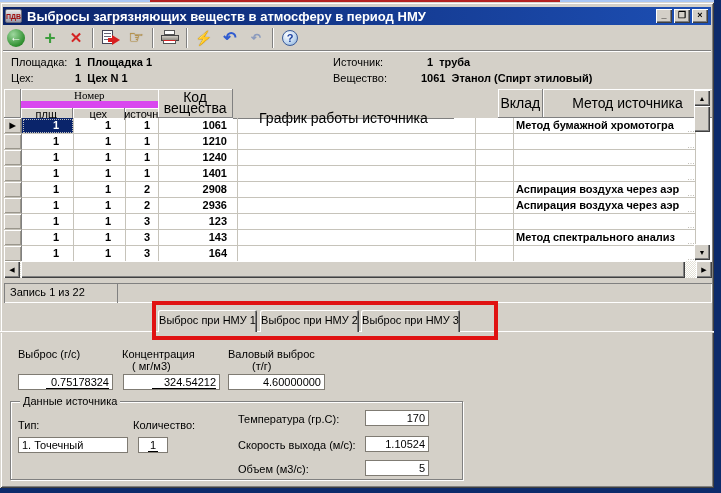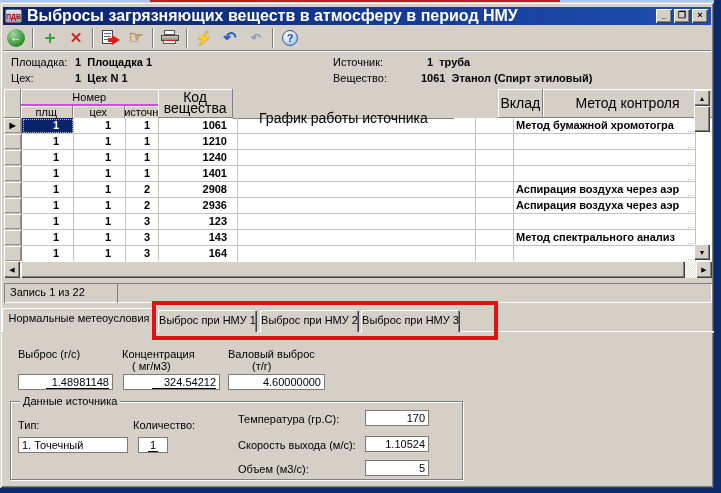--- a/index.html
+++ b/index.html
@@ -15,21 +15,21 @@
 
   .window { position:absolute; left:0; top:2px; width:714px; height:486px; background:#d4d0c8;
     box-shadow: inset 1px 1px 0 #d9d6cf, inset -1px -1px 0 #404040, inset 2px 2px 0 #fff, inset -2px -2px 0 #808080; }
 
   
   .titlebar { position:absolute; left:3px; top:5px; width:708px; height:18px;
     background:linear-gradient(90deg,#0b2369,#1d4fb4); display:flex; align-items:center; }
   .app-icon { width:17px; height:14px; margin-left:2px; background:linear-gradient(180deg,#e8e8e8,#9a9aa8);
     border:1px solid #6a6a7a; border-radius:2px; color:#a01010; font-weight:bold; font-size:7px;
     display:flex; align-items:center; justify-content:center; letter-spacing:0; }
-  .title-text { color:#fff; font-weight:bold; font-size:16px; margin-left:5px; white-space:nowrap; }
+  .title-text { color:#fff; font-weight:bold; font-size:13px; margin-left:5px; white-space:nowrap; }
   .win-btns { position:absolute; right:3px; top:2px; display:flex; gap:2px; }
   .win-btn { width:16px; height:14px; background:#d4d0c8; font-size:9px; font-weight:bold; text-align:center; line-height:13px;
     box-shadow: inset 1px 1px 0 #fff, inset -1px -1px 0 #404040, inset -2px -2px 0 #808080; }
 
   
   .toolbar { position:absolute; left:3px; top:23px; width:708px; height:26px; background:#d4d0c8;
     border-bottom:1px solid #808080; box-shadow:0 1px 0 #fff; display:flex; align-items:center; }
   .tb-btn { width:26px; height:24px; display:flex; align-items:center; justify-content:center; position:relative; }
   .tb-sep { width:2px; height:20px; margin:0 3px; border-left:1px solid #808080; border-right:1px solid #fff; }
   .ic-back { width:18px; height:18px; border-radius:50%; background:radial-gradient(circle at 35% 30%,#9fd89f,#2f8f2f 70%,#1d5e1d);
@@ -60,22 +60,22 @@
   .ivalue { position:absolute; font-weight:bold; white-space:pre; }
 
   
   .grid { position:absolute; left:4px; top:87px; width:708px; height:172px; background:#fff;
     box-shadow: inset 1px 1px 0 #808080, inset -1px -1px 0 #fff; overflow:hidden; }
   .ghead { display:flex; height:29px; background:#d4d0c8; }
   .gh-cell { border-right:1px solid #808080; border-bottom:1px solid #808080; box-shadow: inset 1px 1px 0 #fff;
     display:flex; align-items:center; justify-content:center; text-align:center; font-size:14px; line-height:11px; }
   .gh-sel { width:18px; }
   .gh-number { width:137px; display:flex; flex-direction:column; }
-  .gh-number .grp { height:23px; border-bottom:2px solid #d946ef; box-shadow: inset 1px 1px 0 #fff;
-    display:flex; align-items:center; justify-content:center; }
+  .gh-number .grp { height:23px; border-bottom:7px solid #d946ef; box-shadow: inset 1px 1px 0 #fff;
+    display:flex; align-items:center; justify-content:center;font-family:Liberation Serif, serif; }
   .gh-number .subs { display:flex; flex:1; }
   .gh-number .subs div { display:flex; align-items:center; justify-content:center;
     border-right:1px solid #808080; box-shadow: inset 1px 1px 0 #fff; }
   .sub-p { width:52px; } .sub-c { width:52px; } .sub-i { width:33px; border-right:none !important; }
   .gh-code { width:79px; padding:0 6px; } .gh-sched { width:238px;margin-top:29px; } .gh-contrib { width:48px;margin-left:44px; } .gh-method { width:182px; }
   .grow { display:flex; height:16px; background:#fff; }
   .gc { border-right:1px solid #c6c3ba; border-bottom:1px solid #c6c3ba; font-weight:bold; font-size:11px;
     white-space:nowrap; overflow:hidden; line-height:15px; }
   .gc-sel { width:18px; background:#d4d0c8; border-right:1px solid #808080;
     box-shadow: inset 1px 1px 0 #fff, inset -1px -1px 0 #9a968c; text-align:center; font-size:8px; line-height:15px; }
@@ -223,21 +223,21 @@
           <div class="grp">Номер</div>
           <div class="subs">
             <div class="sub-p">плщ</div>
             <div class="sub-c">цех</div>
             <div class="sub-i">источн</div>
           </div>
         </div>
         <div class="gh-cell gh-code">Код вещества</div>
         <div class="gh-cell gh-sched">График работы источника</div>
         <div class="gh-cell gh-contrib">Вклад</div>
-        <div class="gh-cell gh-method" style="border-right:none;">Метод контроля</div>
+        <div class="gh-cell gh-method" style="border-right:none;">Метод источника</div>
       </div>
 
       <div class="grow">
         <div class="gc gc-sel">▶</div>
         <div class="gc gc-p sel-cell">1</div>
         <div class="gc gc-c">1</div>
         <div class="gc gc-i">1</div>
         <div class="gc gc-code">1061</div>
         <div class="gc gc-sched"></div>
         <div class="gc gc-contrib"></div>
@@ -338,35 +338,34 @@
       <div class="sb-thumb"></div>
       <div class="sb-btn right">▶</div>
     </div>
 
     <div class="statusbar">
       <div class="spanel sp-left">Запись 1 из 22</div>
       <div class="spanel sp-right"></div>
     </div>
 
     <div class="tabs">
-      <div class="tab active">Нормальные метеоусловия</div>
       <div class="tab inactive t1">Выброс при НМУ 1</div>
       <div class="tab inactive t2">Выброс при НМУ 2</div>
       <div class="tab inactive t3">Выброс при НМУ 3</div>
     </div>
     <div class="tabline"></div>
     <div class="annotation"></div>
 
     <span class="flabel" style="left:18px;top:346px;">Выброс  (г/с)</span>
     <span class="flabel" style="left:122px;top:346px;">Концентрация</span>
     <span class="flabel" style="left:132px;top:358px;">( мг/м3)</span>
     <span class="flabel" style="left:228px;top:346px;">Валовый выброс</span>
     <span class="flabel" style="left:252px;top:358px;">(т/г)</span>
 
-    <div class="field fright" style="left:18px;top:372px;width:95px;"><span class="uline">1.48981148</span></div>
+    <div class="field fright" style="left:18px;top:372px;width:95px;"><span class="uline">0.75178324</span></div>
     <div class="field fright" style="left:123px;top:372px;width:97px;"><span class="uline">324.54212</span></div>
     <div class="field fright" style="left:228px;top:372px;width:97px;"><span>4.60000000</span></div>
 
     <div class="groupbox"></div>
     <span class="legend">Данные источника</span>
 
     <span class="flabel" style="left:18px;top:417px;">Тип:</span>
     <div class="field" style="left:18px;top:435px;width:110px;"><span>1. Точечный</span></div>
 
     <span class="flabel" style="left:133px;top:417px;">Количество:</span>

